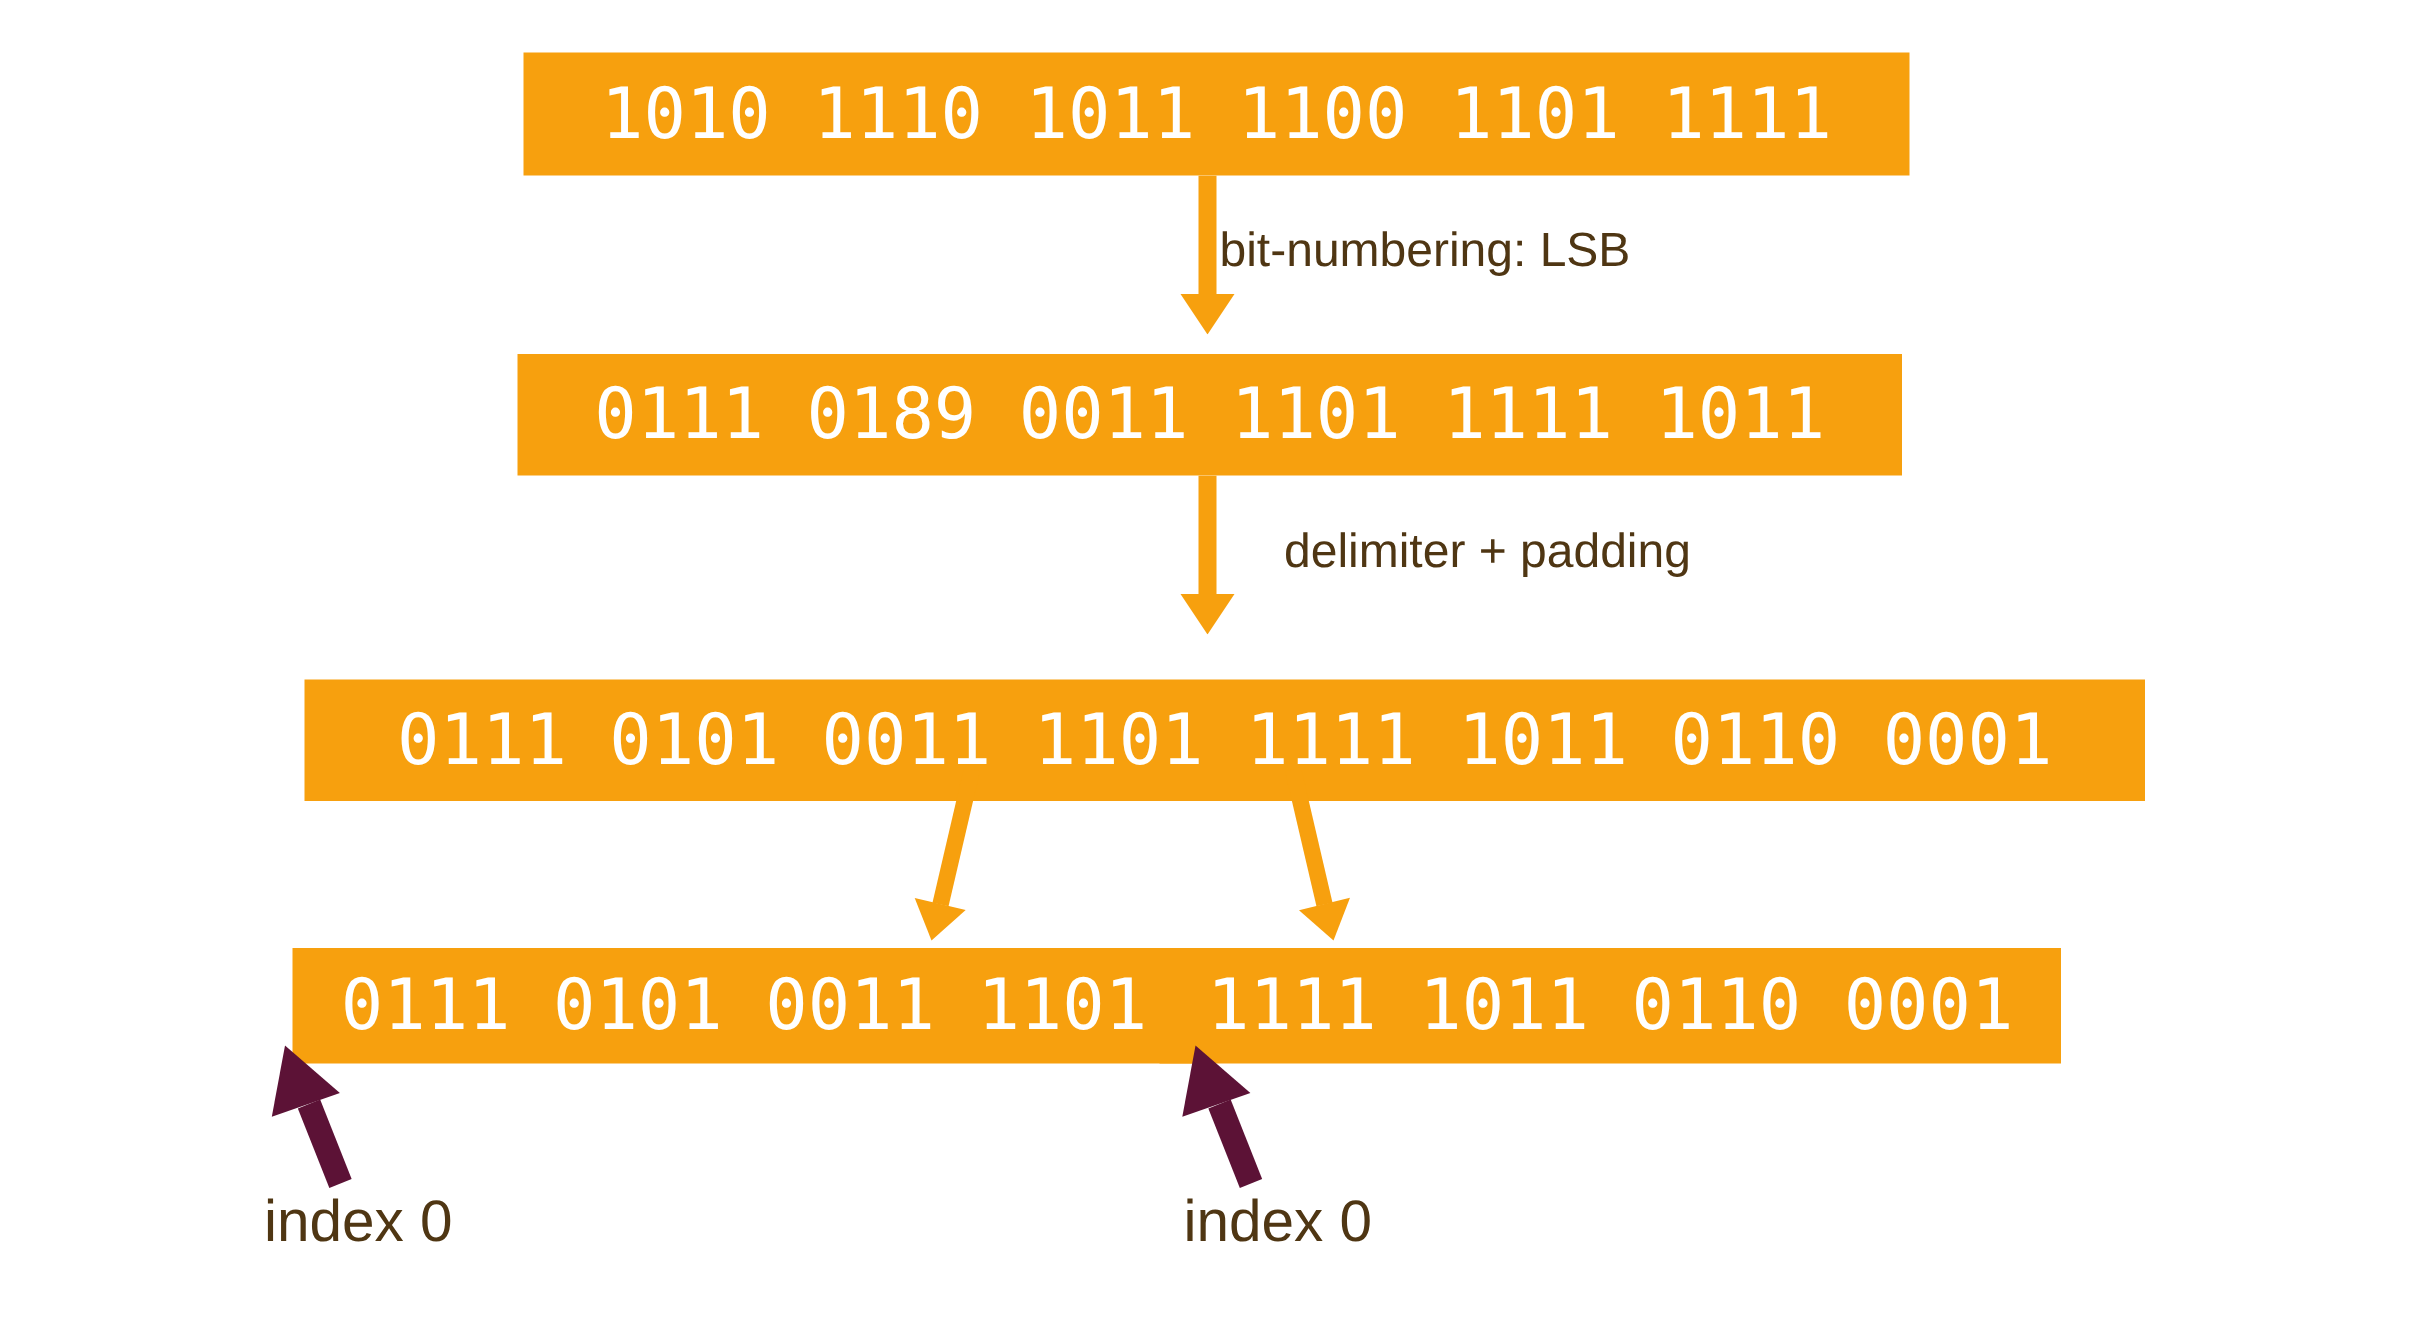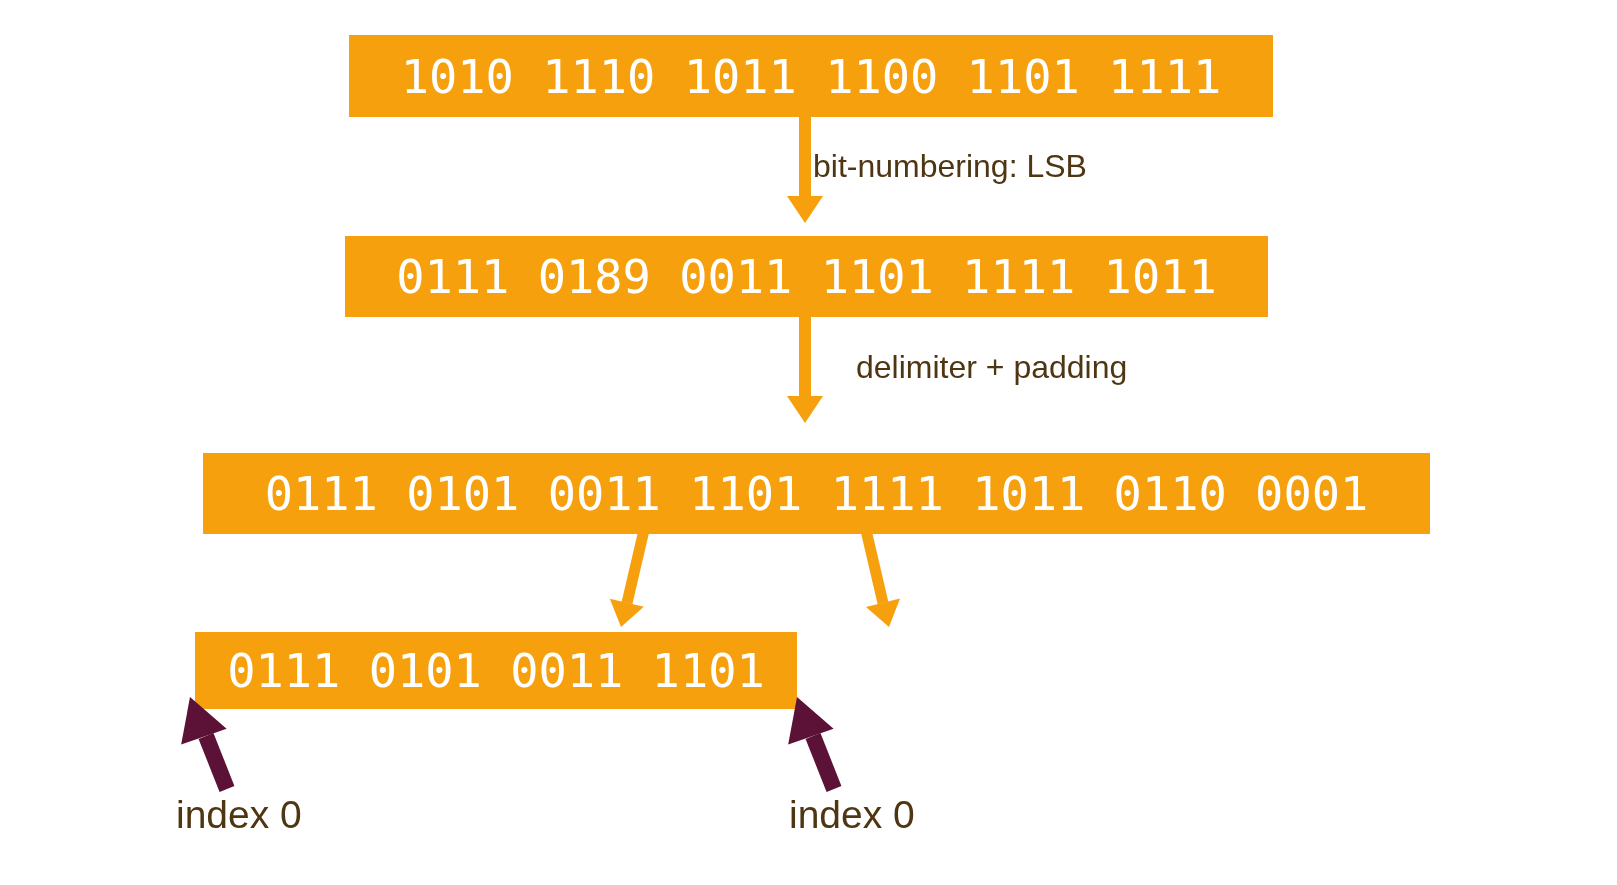--- a/index.html
+++ b/index.html
@@ -70,20 +70,21 @@
   <div class="bit-box" style="left:203px; top:453px; width:1227px; height:81px;">0111 0101 0011 1101 1111 1011 0110 0001</div>
 
   <svg class="arrow-svg" style="left:595px; top:513px;" width="320" height="119" viewBox="0 0 320 119">
     <line x1="53" y1="0" x2="32" y2="90" stroke="var(--c-orange, #f7a00e)" stroke-width="11"></line>
     <polygon points="26,114 48.8,93.7 14.8,85.7" fill="var(--c-orange, #f7a00e)"></polygon>
     <line x1="267" y1="0" x2="288" y2="90" stroke="var(--c-orange, #f7a00e)" stroke-width="11"></line>
     <polygon points="294,114 305,85.5 271,93.9" fill="var(--c-orange, #f7a00e)"></polygon>
   </svg>
 
   <div class="bit-box" style="left:155px; top:632px; width:602px; height:77px;margin-left:40px;">0111 0101 0011 1101</div>
+  <div class="bit-box" style="left:773px; top:632px; width:601px; height:77px;">1111 1011 0110 0001</div>
 
   <svg class="arrow-svg" style="left:170px; top:690px;" width="80" height="105" viewBox="0 0 80 105">
     <line x1="57" y1="99" x2="36" y2="46" stroke="var(--c-maroon, #5c1236)" stroke-width="16"></line>
     <polygon points="20,7 56.6,38.7 11.2,54.5" fill="var(--c-maroon, #5c1236)"></polygon>
   </svg>
   <div class="index-label" style="left:176px; top:794px;">index 0</div>
 
   <svg class="arrow-svg" style="left:777px; top:690px;" width="80" height="105" viewBox="0 0 80 105">
     <line x1="57" y1="99" x2="36" y2="46" stroke="var(--c-maroon, #5c1236)" stroke-width="16"></line>
     <polygon points="20,7 56.6,38.7 11.2,54.5" fill="var(--c-maroon, #5c1236)"></polygon>

